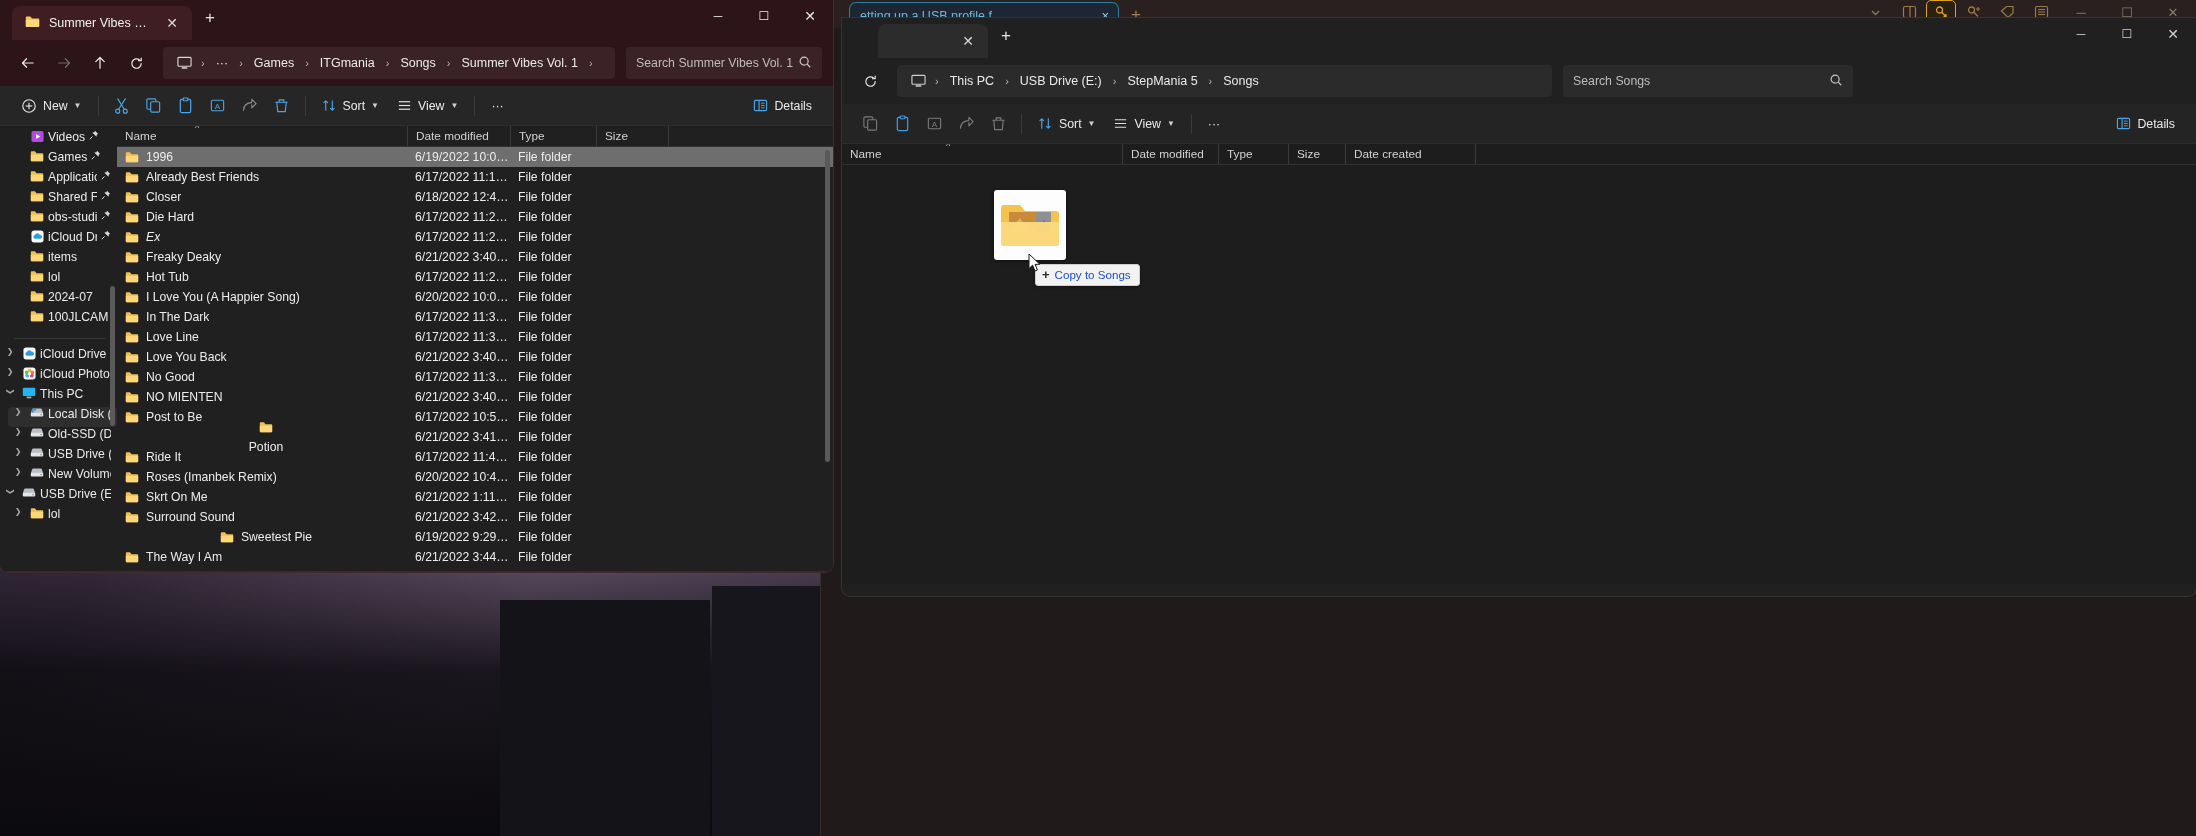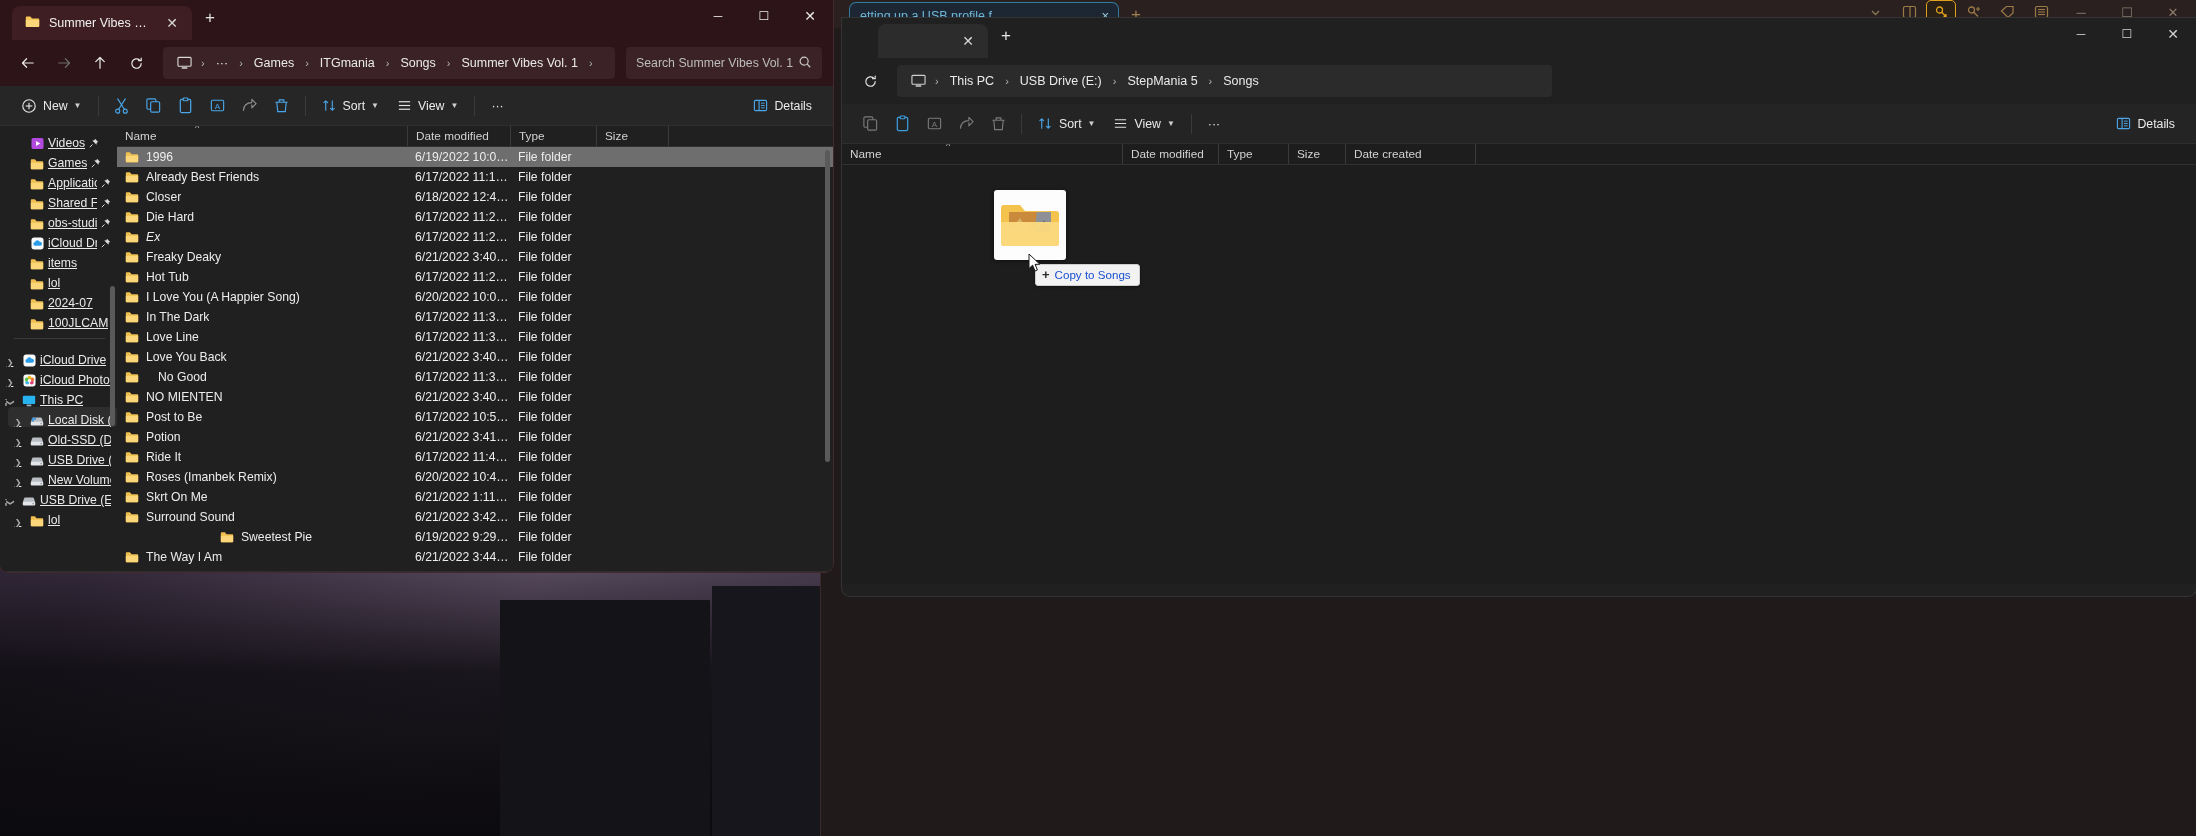--- a/index.html
+++ b/index.html
@@ -94,21 +94,21 @@
 
   .exp-toolbar { height: 40px; display: flex; align-items: center; padding: 0 12px; gap: 0; }
   .tb-btn { height: 30px; display: flex; align-items: center; gap: 6px; padding: 0 9px; border-radius: 4px; font-size: 12.3px; color: #eaeaea; }
   .tb-icon { width: 32px; height: 30px; display: flex; align-items: center; justify-content: center; }
   .tb-sep { width: 1px; height: 20px; background: #3a3a3a; margin: 0 7px; }
   .tb-spacer { flex: 1; }
   .chev { font-size: 8px; color: #cfcfcf; }
 
   .exp-body { display: flex; }
   .exp-sidebar { overflow: hidden; position: relative; padding-top: 4px; }
-  .sb-row { height: 20px; display: flex; align-items: flex-end; font-size: 12.2px; color: #eaeaea; padding-right: 6px; white-space: nowrap; text-decoration: underline; }
+  .sb-row { height: 20px; display: flex; align-items: flex-start; font-size: 12.2px; color: #eaeaea; padding-right: 6px; white-space: nowrap; }
   .sb-row .twisty { width: 16px; text-align: center; color: #a8a8a8; font-size: 8px; flex: 0 0 16px; }
   .sb-row .sb-icon { width: 22px; display: flex; align-items: center; justify-content: center; flex: 0 0 22px; }
   .sb-row .sb-label { overflow: hidden; text-overflow: clip; }
   .sb-row .pin { margin-left: 4px; color: #d6d6d6; font-size: 10px; }
   .sb-row.selected { background: #2e2e2e; border-radius: 4px; }
   .sb-divider { height: 1px; background: #3a3a3a; margin: 8px 12px 8px 14px; }
 
   .filelist { flex: 1; position: relative; overflow: hidden; }
   .col-head { height: 21px; display: flex; align-items: center; font-size: 11.8px; color: #d2d2d2; border-bottom: 1px solid #313131; position: relative; }
   .col { padding-left: 8px; position: relative; height: 100%; display: flex; align-items: center; }
@@ -271,20 +271,29 @@
         </span>
         <span class="crumb-sep">›</span>
         <span class="crumb">This PC</span>
         <span class="crumb-sep">›</span>
         <span class="crumb">USB Drive (E:)</span>
         <span class="crumb-sep">›</span>
         <span class="crumb">StepMania 5</span>
         <span class="crumb-sep">›</span>
         <span class="crumb">Songs</span>
       </div>
+      <div class="searchbox" style="width:290px;">
+        <span class="sb-text">Search Songs</span>
+        <span>
+          <svg width="14" height="14" viewBox="0 0 16 16">
+              <circle cx="7" cy="7" r="4.6" stroke="#c9c9c9" stroke-width="1.3" fill="none"></circle>
+              <line x1="10.5" y1="10.5" x2="14" y2="14" stroke="#c9c9c9" stroke-width="1.3"></line>
+            </svg>
+        </span>
+      </div>
     </div>
 
     <div class="exp-toolbar">
       <div class="tb-icon">
         <svg width="17" height="17" viewBox="0 0 18 18">
             <rect x="2" y="2" width="9.5" height="11" rx="1.3" stroke="#7a7a7a" stroke-width="1.2" fill="none"></rect>
             <rect x="6" y="5" width="9.5" height="11" rx="1.3" stroke="#7a7a7a" stroke-width="1.2" fill="#242424"></rect>
           </svg>
       </div>
       <div class="tb-icon">
@@ -928,21 +937,21 @@
               <div class="fcell" style="width: 72px;"></div>
             </div>
             <div class="frow">
               <div class="fname" style="width: 290px;">
                 <span style="display: flex;">
                   <svg width="14" height="12" viewBox="0 0 16 14">
                     <path d="M0.8 3 L0.8 12.2 A0.9 0.9 0 0 0 1.7 13 L14.3 13 A0.9 0.9 0 0 0 15.2 12.2 L15.2 4.6 A0.9 0.9 0 0 0 14.3 3.7 L7.4 3.7 L6.1 2 A1 1 0 0 0 5.3 1.6 L1.7 1.6 A0.9 0.9 0 0 0 0.8 2.5 Z" fill="#f0bf4f"></path>
                     <path d="M0.8 5.4 L15.2 5.4 L15.2 12.2 A0.9 0.9 0 0 1 14.3 13 L1.7 13 A0.9 0.9 0 0 1 0.8 12.2 Z" fill="#fbd77a"></path>
                   </svg>
                 </span>
-                <span style="overflow: hidden; white-space: nowrap; text-overflow: ellipsis; margin-left: 12px;">No Good</span>
+                <span style="overflow: hidden; white-space: nowrap; text-overflow: ellipsis;">No Good</span>
               </div>
               <div class="fcell" style="width: 103px;">6/17/2022 11:35 PM</div>
               <div class="fcell" style="width: 86px;">File folder</div>
               <div class="fcell" style="width: 72px;"></div>
             </div>
             <div class="frow">
               <div class="fname" style="width: 290px;">
                 <span style="display: flex;">
                   <svg width="14" height="12" viewBox="0 0 16 14">
                     <path d="M0.8 3 L0.8 12.2 A0.9 0.9 0 0 0 1.7 13 L14.3 13 A0.9 0.9 0 0 0 15.2 12.2 L15.2 4.6 A0.9 0.9 0 0 0 14.3 3.7 L7.4 3.7 L6.1 2 A1 1 0 0 0 5.3 1.6 L1.7 1.6 A0.9 0.9 0 0 0 0.8 2.5 Z" fill="#f0bf4f"></path>
@@ -963,21 +972,21 @@
                     <path d="M0.8 5.4 L15.2 5.4 L15.2 12.2 A0.9 0.9 0 0 1 14.3 13 L1.7 13 A0.9 0.9 0 0 1 0.8 12.2 Z" fill="#fbd77a"></path>
                   </svg>
                 </span>
                 <span style="overflow: hidden; white-space: nowrap; text-overflow: ellipsis;">Post to Be</span>
               </div>
               <div class="fcell" style="width: 103px;">6/17/2022 10:50 PM</div>
               <div class="fcell" style="width: 86px;">File folder</div>
               <div class="fcell" style="width: 72px;"></div>
             </div>
             <div class="frow">
-              <div class="fname" style="width: 290px;">
+              <div class="fname" style="width: 290px; flex-direction: column;">
                 <span style="display: flex;">
                   <svg width="14" height="12" viewBox="0 0 16 14">
                     <path d="M0.8 3 L0.8 12.2 A0.9 0.9 0 0 0 1.7 13 L14.3 13 A0.9 0.9 0 0 0 15.2 12.2 L15.2 4.6 A0.9 0.9 0 0 0 14.3 3.7 L7.4 3.7 L6.1 2 A1 1 0 0 0 5.3 1.6 L1.7 1.6 A0.9 0.9 0 0 0 0.8 2.5 Z" fill="#f0bf4f"></path>
                     <path d="M0.8 5.4 L15.2 5.4 L15.2 12.2 A0.9 0.9 0 0 1 14.3 13 L1.7 13 A0.9 0.9 0 0 1 0.8 12.2 Z" fill="#fbd77a"></path>
                   </svg>
                 </span>
                 <span style="overflow: hidden; white-space: nowrap; text-overflow: ellipsis;">Potion</span>
               </div>
               <div class="fcell" style="width: 103px;">6/21/2022 3:41 PM</div>
               <div class="fcell" style="width: 86px;">File folder</div>

